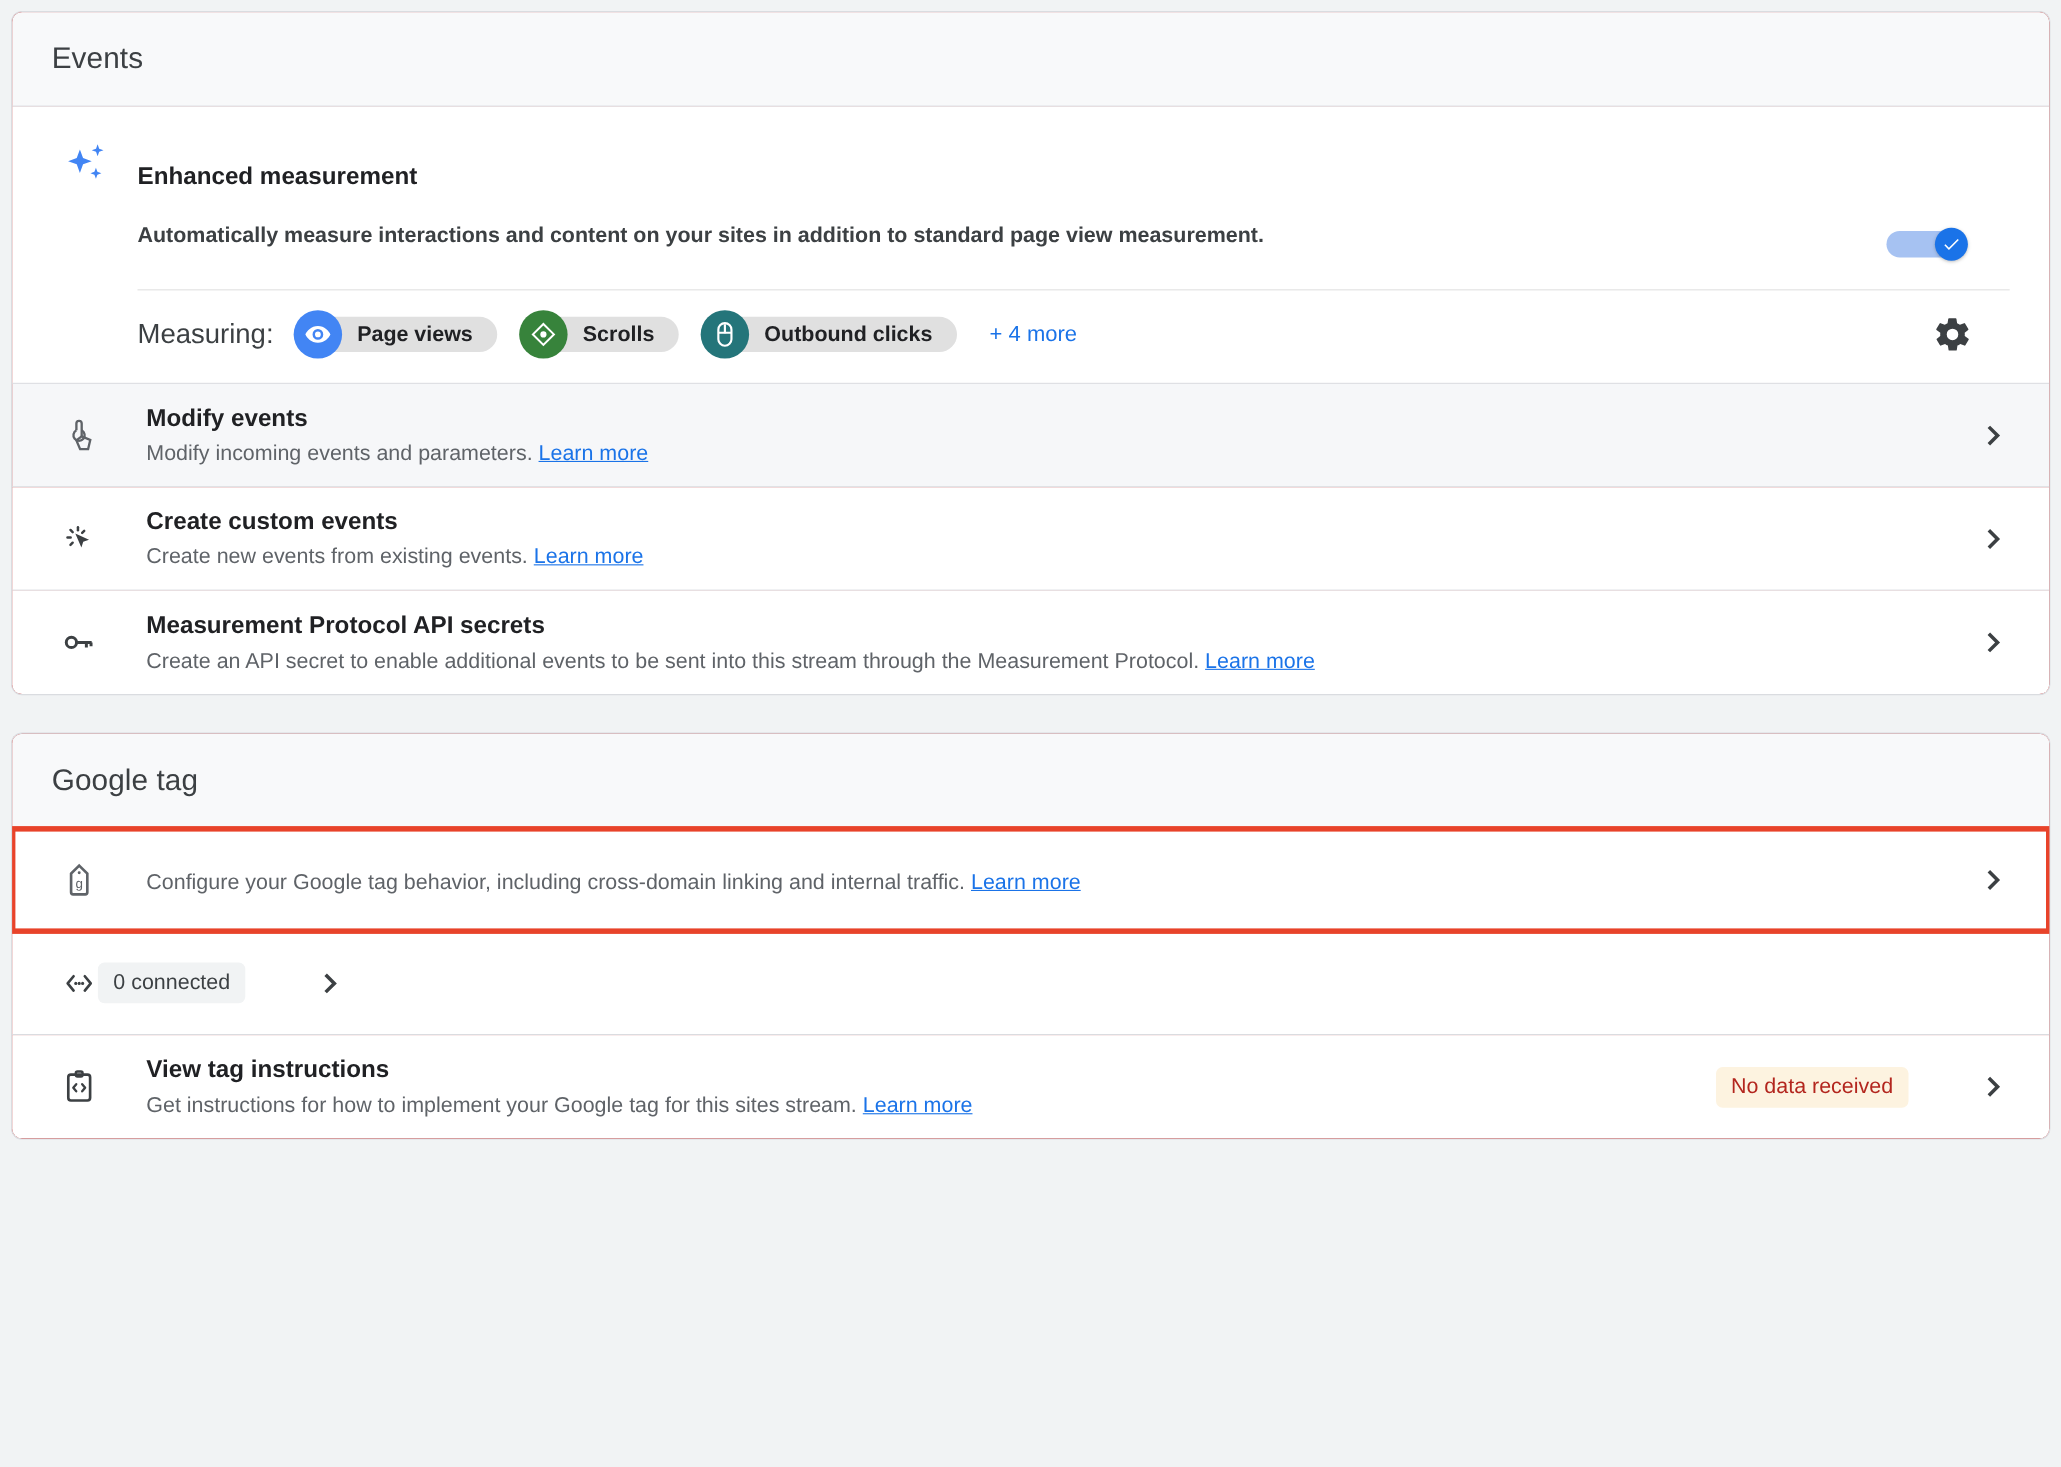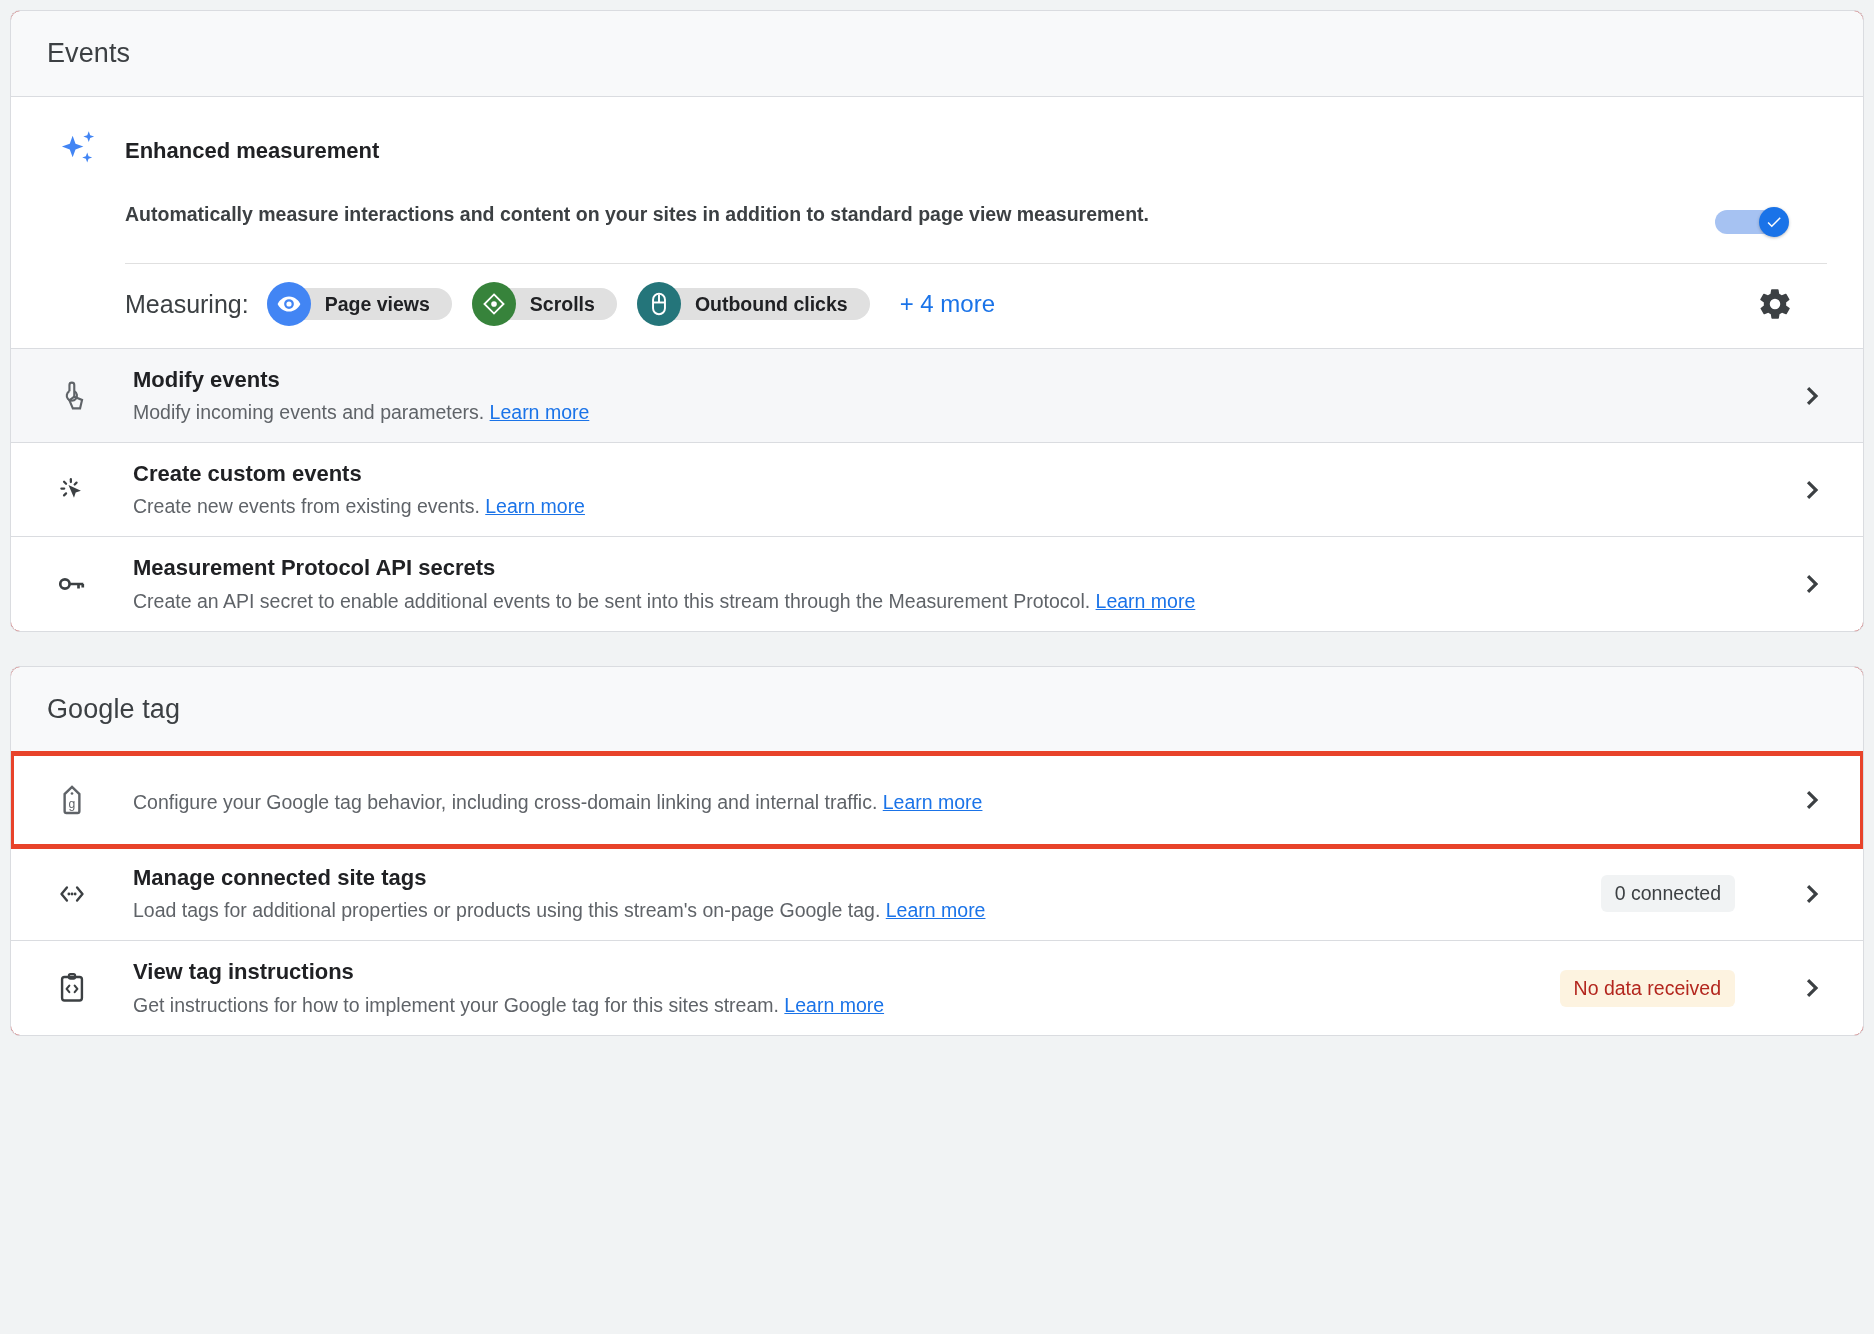--- a/index.html
+++ b/index.html
@@ -42,21 +42,21 @@
   }
 
   
   .em-block {
     background: #fff;
     padding: 28px 36px 0 36px;
     border-bottom: 1px solid #dadce0;
   }
   .em-head {
     display: flex;
-    align-items: center;
+    align-items: flex-end;
     gap: 0;
   }
   .icon-col {
     width: 78px;
     flex: 0 0 78px;
     display: flex;
     justify-content: flex-start;
     align-items: flex-start;
     padding-top: 2px;
     padding-left: 8px;
@@ -162,21 +162,21 @@
     flex: 0 0 44px;
   }
   .chip .clabel {
     font-size: 19.5px;
     color: #202124;
     font-weight: bold;
     padding-left: 14px;
     white-space: nowrap;
   }
   .more-link {
-    font-size: 24px;
+    font-size: 20px;
     color: #1a73e8;
     cursor: pointer;
     margin-left: 10px;
     white-space: nowrap;
   }
   .gear-col {
     margin-left: auto;
     padding-right: 34px;
     display: flex;
     align-items: center;
@@ -423,24 +423,20 @@
 
     <div class="row">
       <div class="ricon">
         <svg width="42" height="42" viewBox="0 0 24 24">
           <path fill="none" stroke="#3c4043" stroke-width="1.7" stroke-linecap="round" stroke-linejoin="round" d="M8.4 7.4L4.6 12l3.8 4.6M15.6 7.4L19.4 12l-3.8 4.6"></path>
           <circle cx="9.8" cy="12" r="1" fill="#3c4043"></circle>
           <circle cx="12" cy="12" r="1" fill="#3c4043"></circle>
           <circle cx="14.2" cy="12" r="1" fill="#3c4043"></circle>
         </svg>
       </div>
-      <div class="rtext">
-        <div class="rtitle">Manage connected site tags</div>
-        <div class="rsub"><span>Load tags for additional properties or products using this stream's on-page Google tag. </span><a class="learn">Learn more</a></div>
-      </div>
       <div class="rstatus">
         <span class="badge neutral">0 connected</span>
       </div>
       <div class="chev">
         <svg width="34" height="34" viewBox="0 0 24 24">
             <path fill="#3c4043" d="M9.3 5.6L15.7 12l-6.4 6.4-1.6-1.6L12.5 12 7.7 7.2z"></path>
           </svg>
       </div>
     </div>
 

